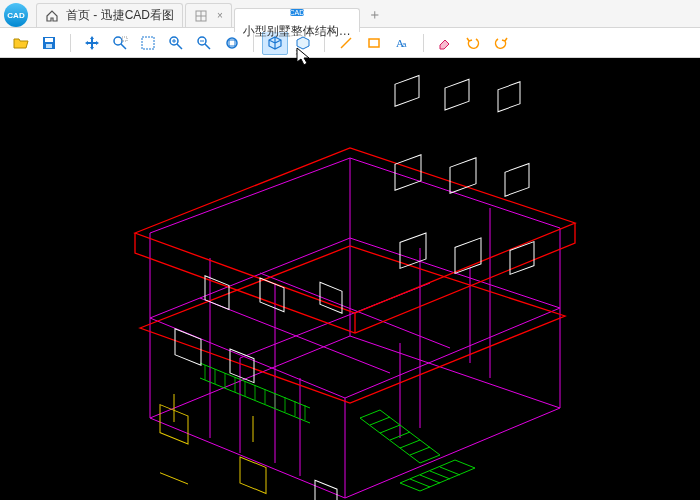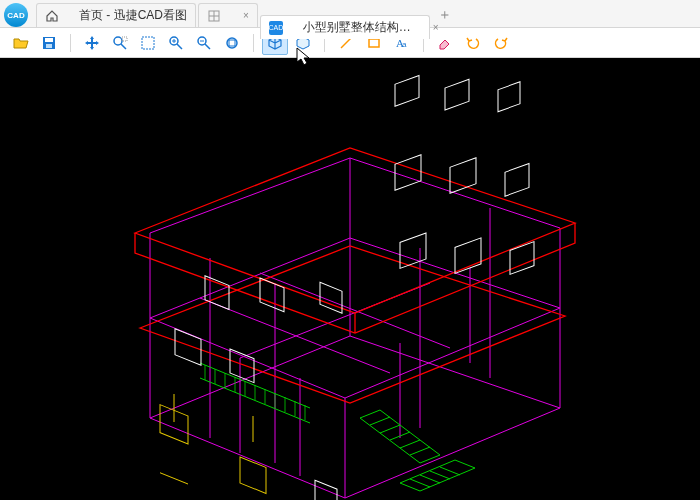--- a/index.html
+++ b/index.html
@@ -33,29 +33,30 @@
   }
   .tab {
     display: flex; align-items: center;
     height: 24px;
     padding: 0 8px;
     border: 1px solid #d6d6d6;
     border-bottom: none;
     border-radius: 3px 3px 0 0;
     background: #f5f5f5;
     color: #333;
-    gap: 20px;
+    gap: 7px;
     cursor: pointer;
     white-space: nowrap;
     max-width: 170px;
   }
   .tab.active {
     background: #fff;
     position: relative;
-    top: 12px;
+    top: 5px;
+    flex-direction: column;
   }
   .tab .glyph { width: 14px; height: 14px; display:flex; align-items:center; justify-content:center; }
   .tab .close { color:#888; font-size:10px; margin-left:2px; }
   .add-tab {
     width: 18px; height:18px; display:flex; align-items:center; justify-content:center;
     color:#888; font-size:14px; cursor:pointer; margin-left:4px;
   }
   
   .toolbar {
     display:flex; align-items:center;

